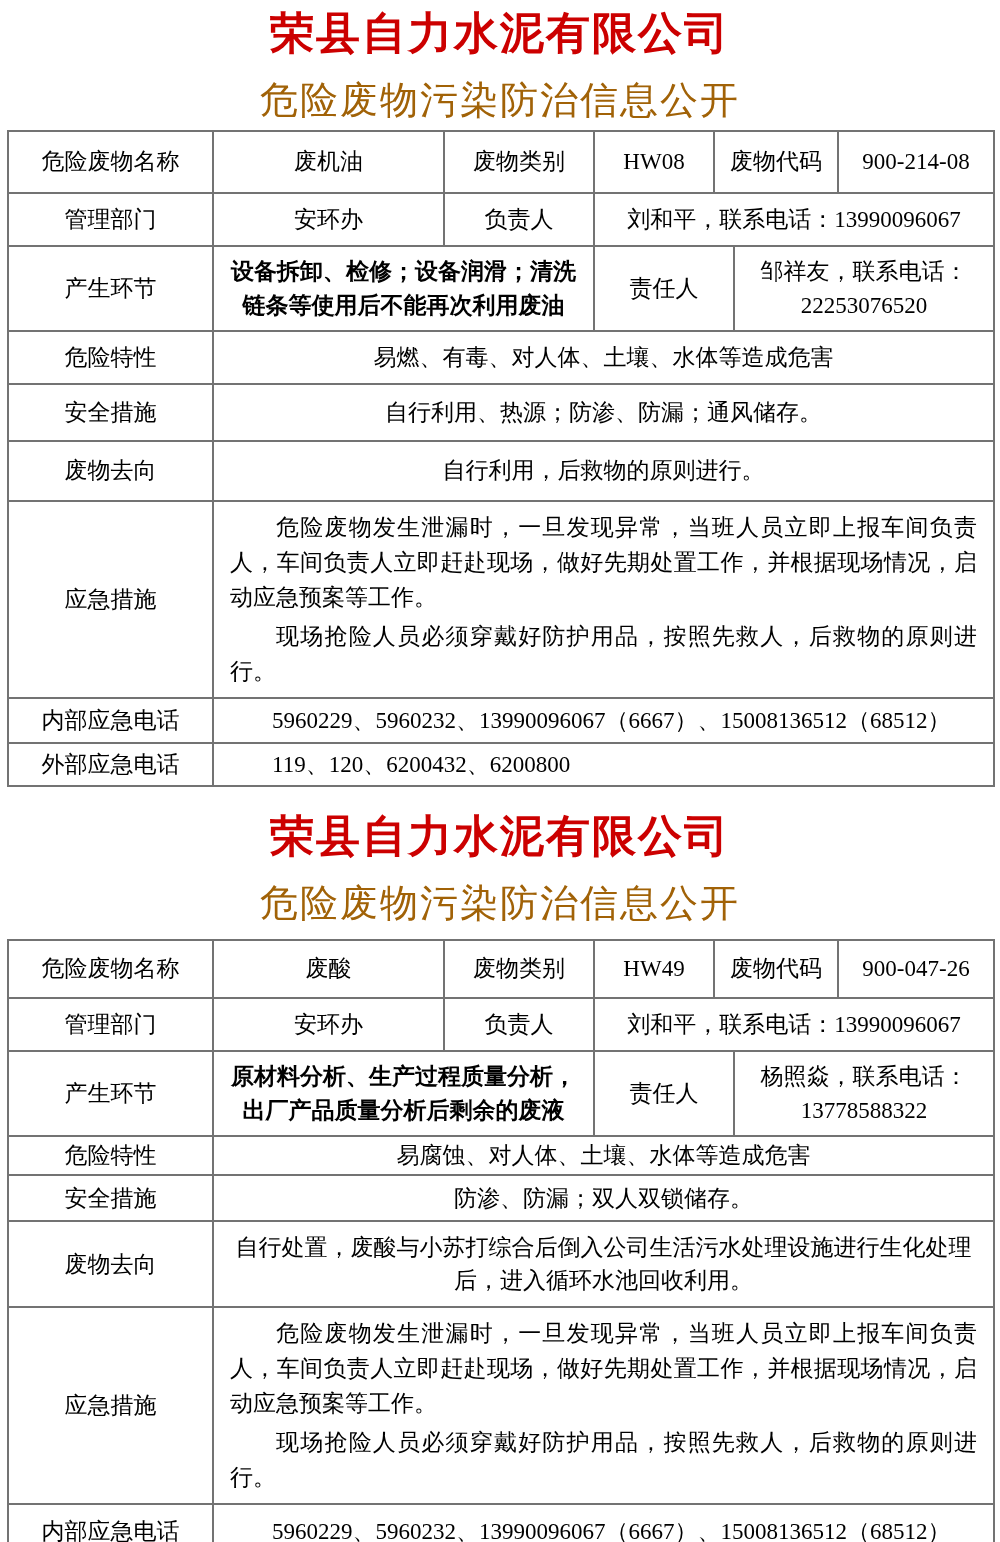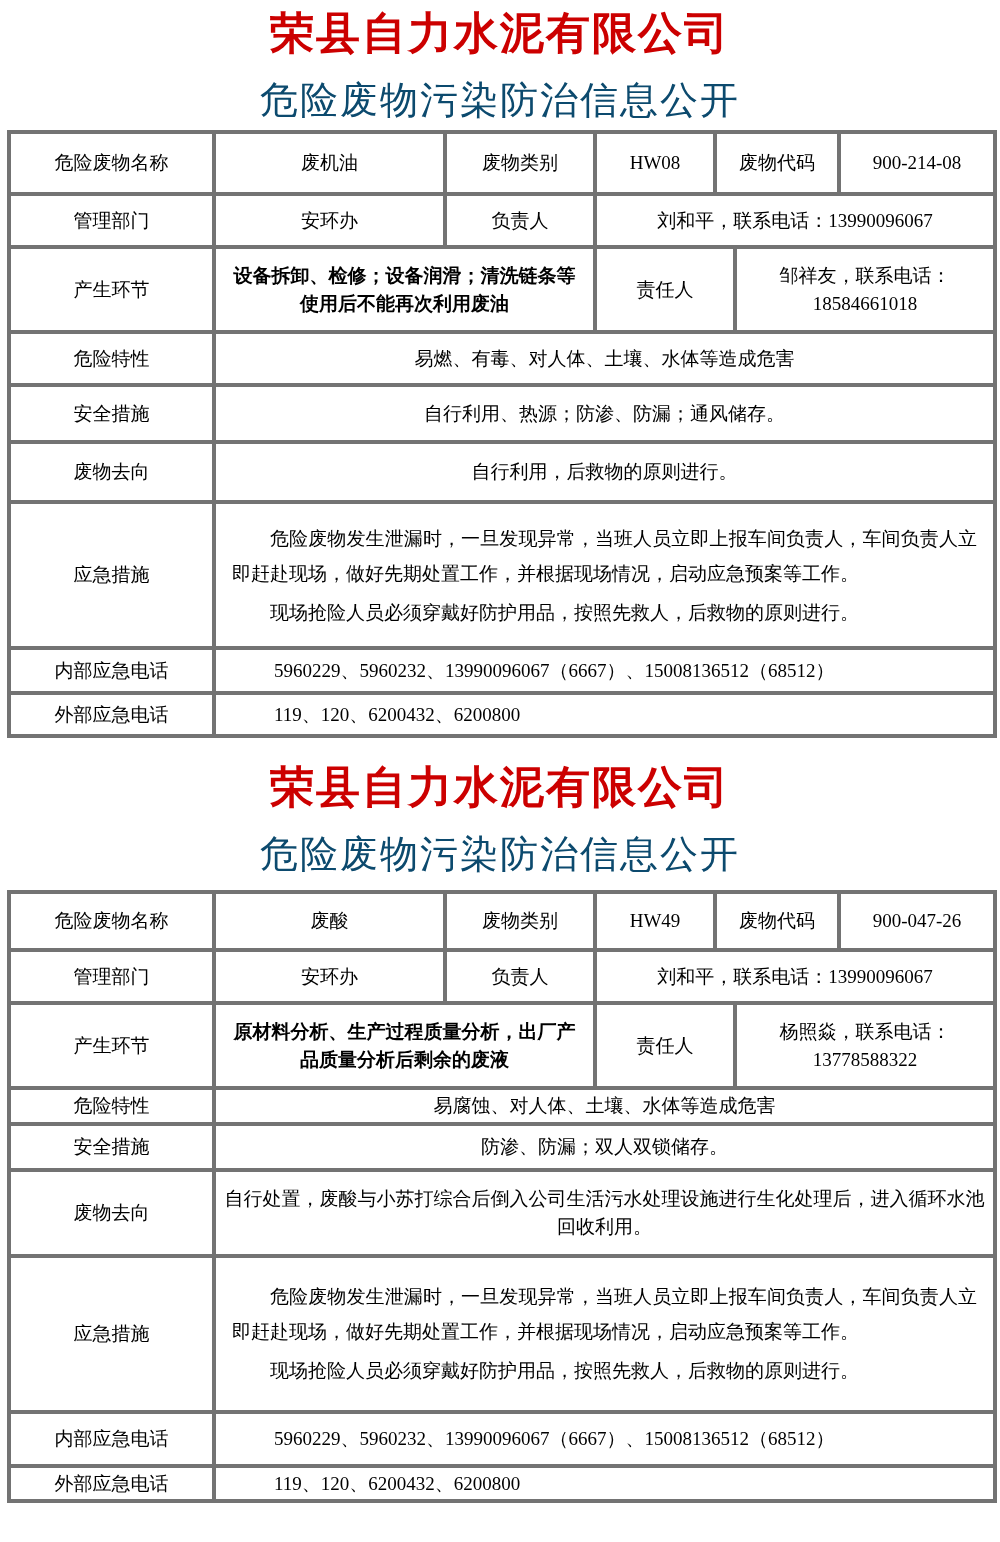--- a/index.html
+++ b/index.html
@@ -12,37 +12,37 @@
 
   
   .doc-title{
     margin:0;text-align:center;font-weight:bold;
     font-size:44px;line-height:56px;letter-spacing:2px;
     color:#cc0000;
   }
   .doc-subtitle{
     margin:0;text-align:center;font-weight:normal;
     font-size:38px;line-height:48px;letter-spacing:2px;
-    color:#0c4a6e;
+    color:#a16207;
   }
   .sec0 .doc-title{margin-top:6px;}
   .sec0 .doc-subtitle{margin-top:14px;margin-bottom:6px;}
   .sec1 .doc-title{margin-top:22px;}
   .sec1 .doc-subtitle{margin-top:14px;margin-bottom:12px;}
 
   
   table.info{
     border-collapse:collapse;table-layout:fixed;
     width:986px;
   }
   td{
-    border:4px solid #737373;
+    border:2px solid #737373;
     vertical-align:middle;text-align:center;
     padding:2px 8px;
-    font-size:19px;line-height:1.45;
+    font-size:23px;line-height:1.45;
     overflow:hidden;
   }
   td.emergency{text-align:left;padding:4px 12px;}
   td.emergency p{margin:4px;text-indent:2em;text-align:justify;line-height:35px;}
   td.phones{text-align:left;padding-left:58px;}
   td.stage-content{padding:2px 9px;font-weight:bold;}
 
   
   .t0 .r1{height:62px}
   .t0 .r2{height:53px}
@@ -95,21 +95,21 @@
       <tr class="r2">
         <td>管理部门</td>
         <td>安环办</td>
         <td>负责人</td>
         <td colspan="4">刘和平，联系电话：13990096067</td>
       </tr>
       <tr class="r3">
         <td>产生环节</td>
         <td colspan="2" class="stage-content">设备拆卸、检修；设备润滑；清洗链条等使用后不能再次利用废油</td>
         <td colspan="2">责任人</td>
-        <td colspan="2">邹祥友，联系电话：18584661018</td>
+        <td colspan="2">邹祥友，联系电话：22253076520</td>
       </tr>
       <tr class="r4">
         <td>危险特性</td>
         <td colspan="6">易燃、有毒、对人体、土壤、水体等造成危害</td>
       </tr>
       <tr class="r5">
         <td>安全措施</td>
         <td colspan="6">自行利用、热源；防渗、防漏；通风储存。</td>
       </tr>
       <tr class="r6">

